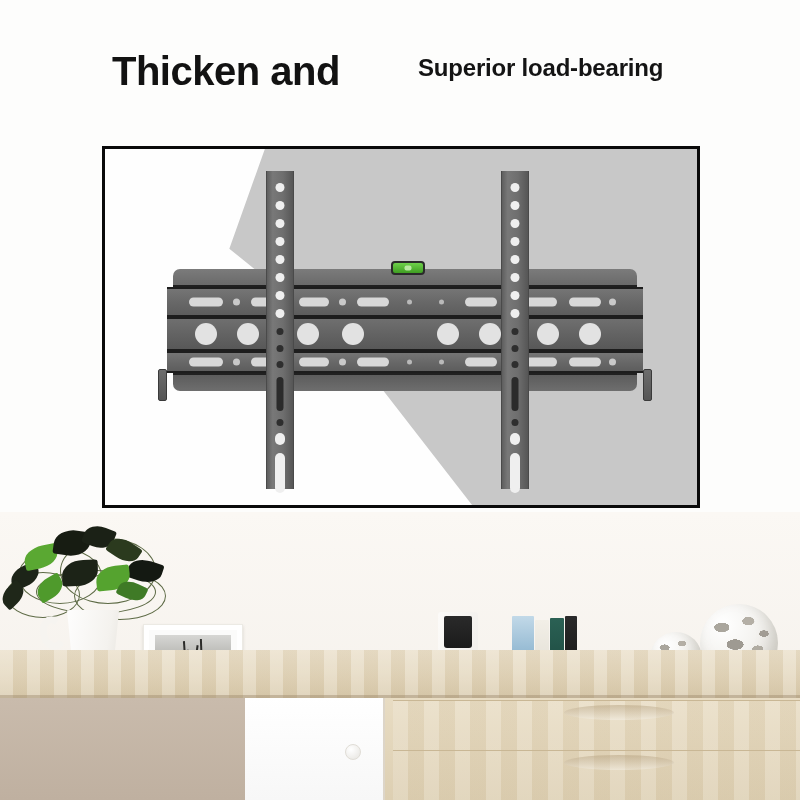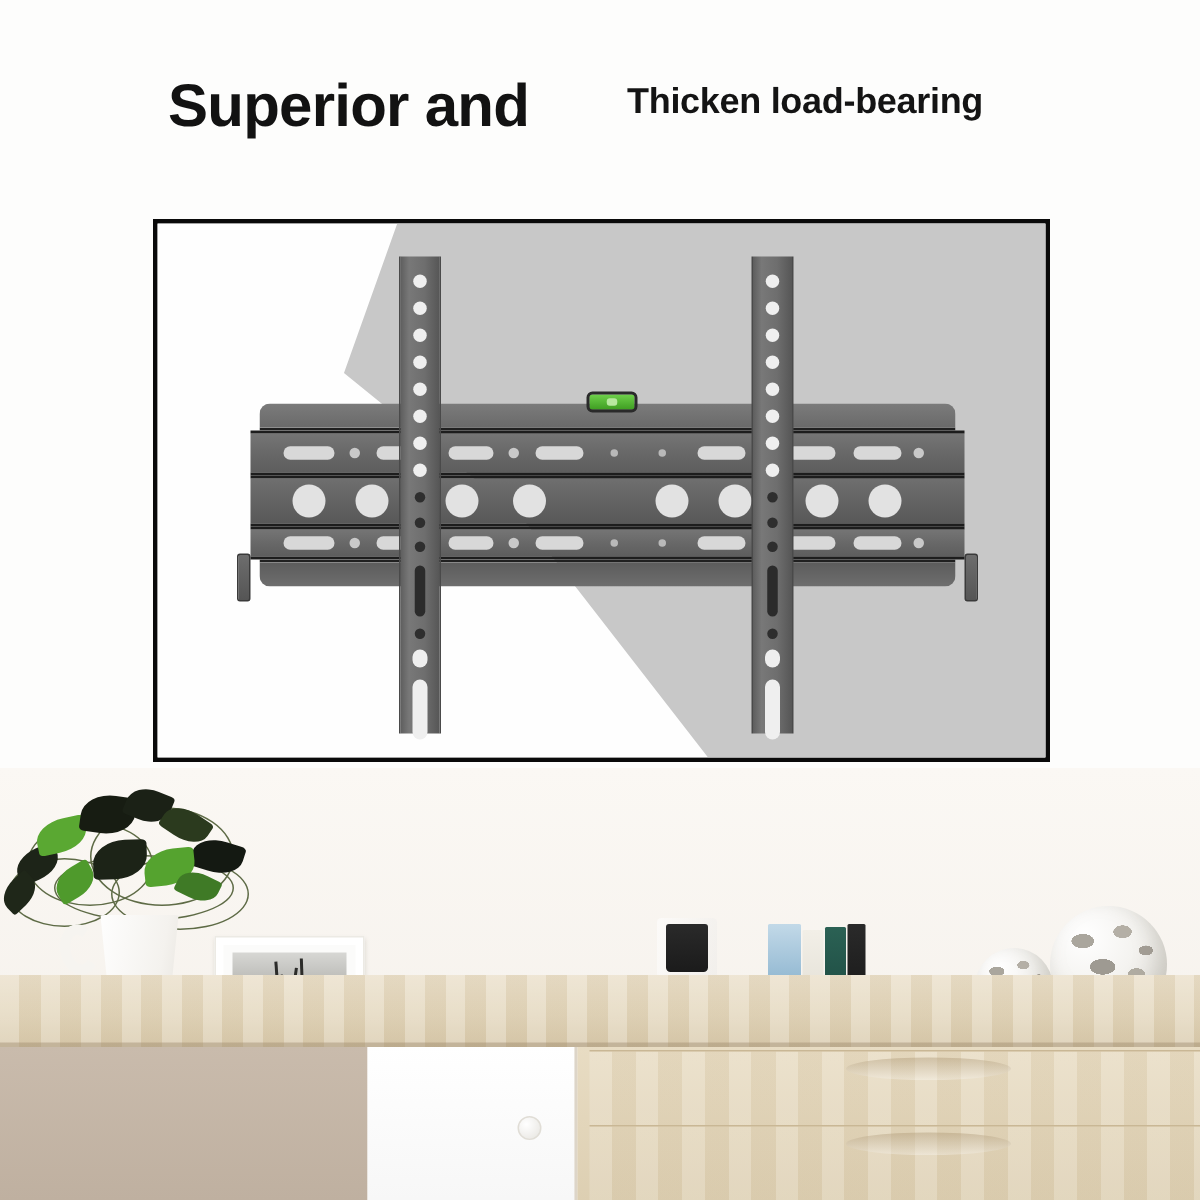--- a/index.html
+++ b/index.html
@@ -280,23 +280,23 @@
     position: absolute; border-radius: 50%;
     background: linear-gradient(180deg,#232323,#0f0f0f);
   }
 </style>
 </head>
 <body>
 
 <div id="stage">
 
   <div class="headline">
-    <span>Superior and</span>
+    <span>Thicken and</span>
   </div>
-  <div class="subhead">Thicken load-bearing</div>
+  <div class="subhead">Superior load-bearing</div>
 
   <div class="panel">
     <div class="panel-bg-white"></div>
     <div class="panel-bg-gray"></div>
 
     <div class="bracket">
 
       <div class="rail">
         <div class="rail-lip-top"></div>
 

